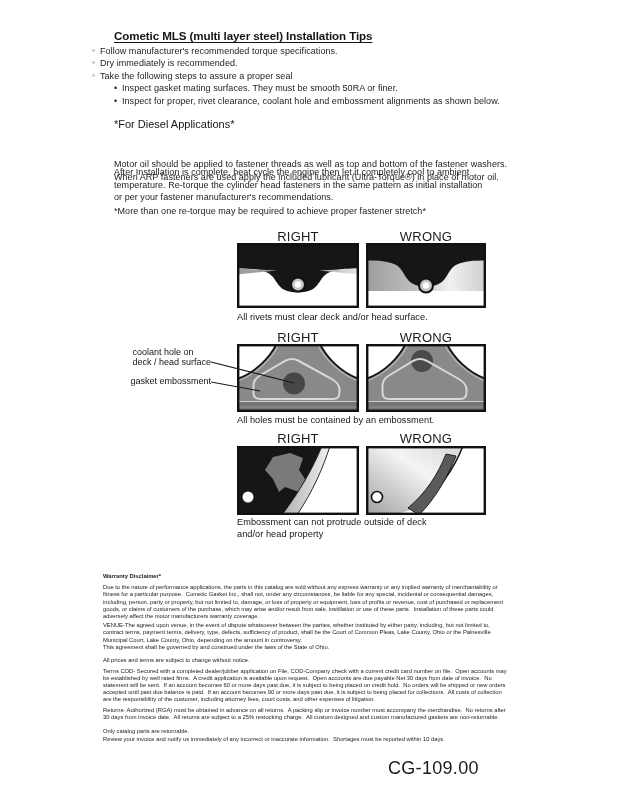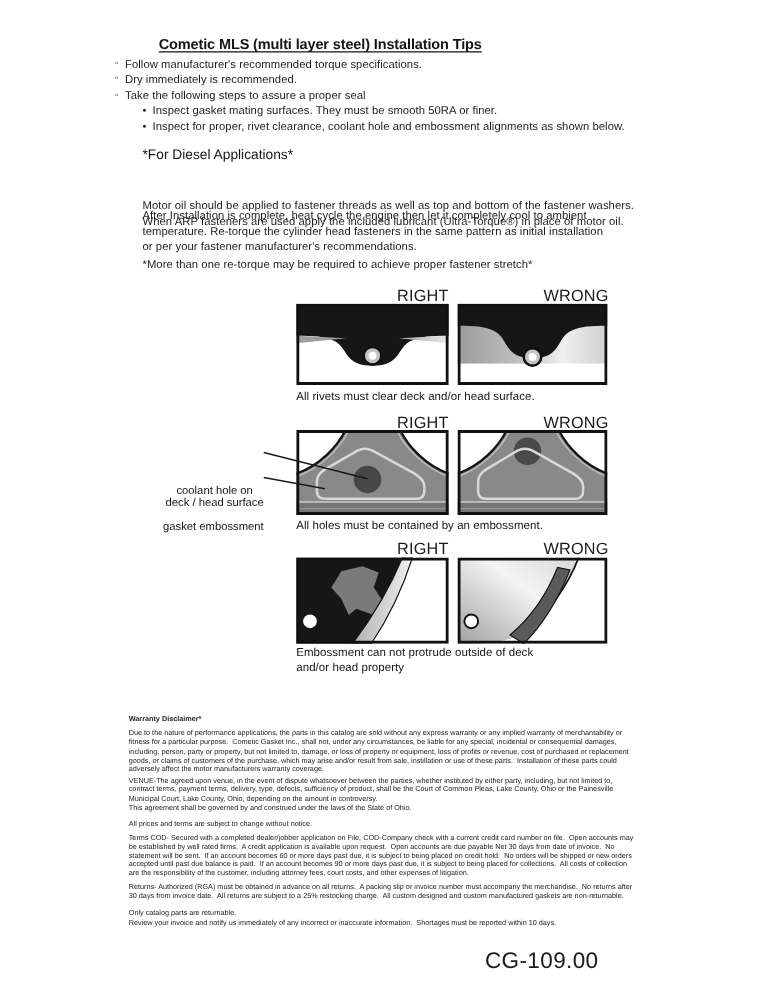--- a/index.html
+++ b/index.html
@@ -5,39 +5,39 @@
   html,body{margin:0;padding:0;background:#fff;}
   #page{
     position:relative;width:618px;height:800px;background:#ffffff;overflow:hidden;
     font-family:"Liberation Sans","DejaVu Sans",sans-serif;color:#1c1c1c;
   }
   .abs{position:absolute;}
   .pre{white-space:pre-wrap;}
   
   .doc-title{
     left:114px;top:29px;font-size:11.6px;font-weight:bold;letter-spacing:-0.1px;
-    text-decoration:underline;text-underline-offset:2px;color:#151515;margin-left:13px;
+    text-decoration:underline;text-underline-offset:2px;color:#151515;
   }
   
   .bullets{left:92px;top:45px;font-size:9px;line-height:12.4px;letter-spacing:0.05px;}
   .b{display:flex;}
   .mk{width:8px;flex:0 0 8px;font-size:8px;line-height:12.4px;text-align:left;}
   .b.sub{margin-left:22px;}
   .b.sub .mk{font-size:9px;}
   
   .diesel-heading{left:114px;top:118px;font-size:11px;font-weight:normal;color:#151515;}
   .para{font-size:9px;line-height:12.7px;letter-spacing:0.05px;width:452px;}
   .para1{left:114px;top:135px;margin-top:23px;}
   .para2{left:114px;top:166px;}
   .note{left:114px;top:206px;font-size:9px;letter-spacing:0.05px;}
   
-  .figlabel{font-size:13px;letter-spacing:0.2px;color:#1a1a1a;text-align:right;width:122px;}
+  .figlabel{font-size:13px;letter-spacing:0.2px;color:#1a1a1a;text-align:center;width:122px;}
   .figbox{width:122px;}
   .caption{font-size:9.2px;line-height:11.5px;letter-spacing:0.05px;color:#151515;}
-  .ann{font-size:9px;line-height:10.4px;text-align:center;color:#151515;margin-top:40px;}
+  .ann{font-size:9px;line-height:10.4px;text-align:left;color:#151515;}
   
   .disc{left:103px;top:573px;width:505px;font-size:5.8px;line-height:7.18px;letter-spacing:0px;color:#222;}
   .disc .hd{font-weight:bold;margin:0 0 4px 0;}
   .disc p{margin:0;}
   .disc .p1{margin-top:4px;}
   .disc .p2{margin-top:2px;}
   .disc .p3{margin-top:6.5px;}
   .disc .p4{margin-top:3px;}
   .disc .p5{margin-top:3px;}
   .disc .p6{margin-top:7.5px;}

